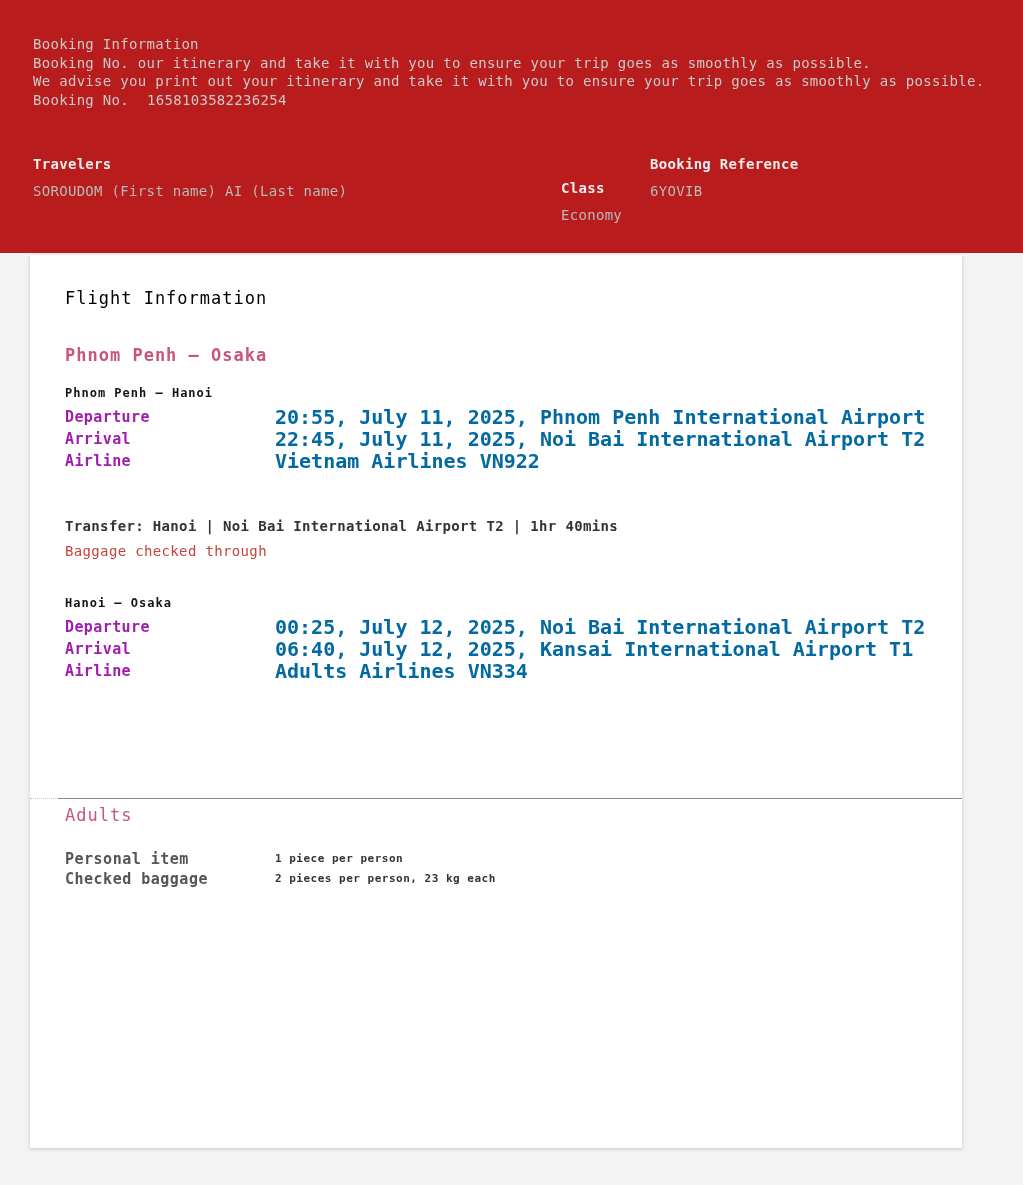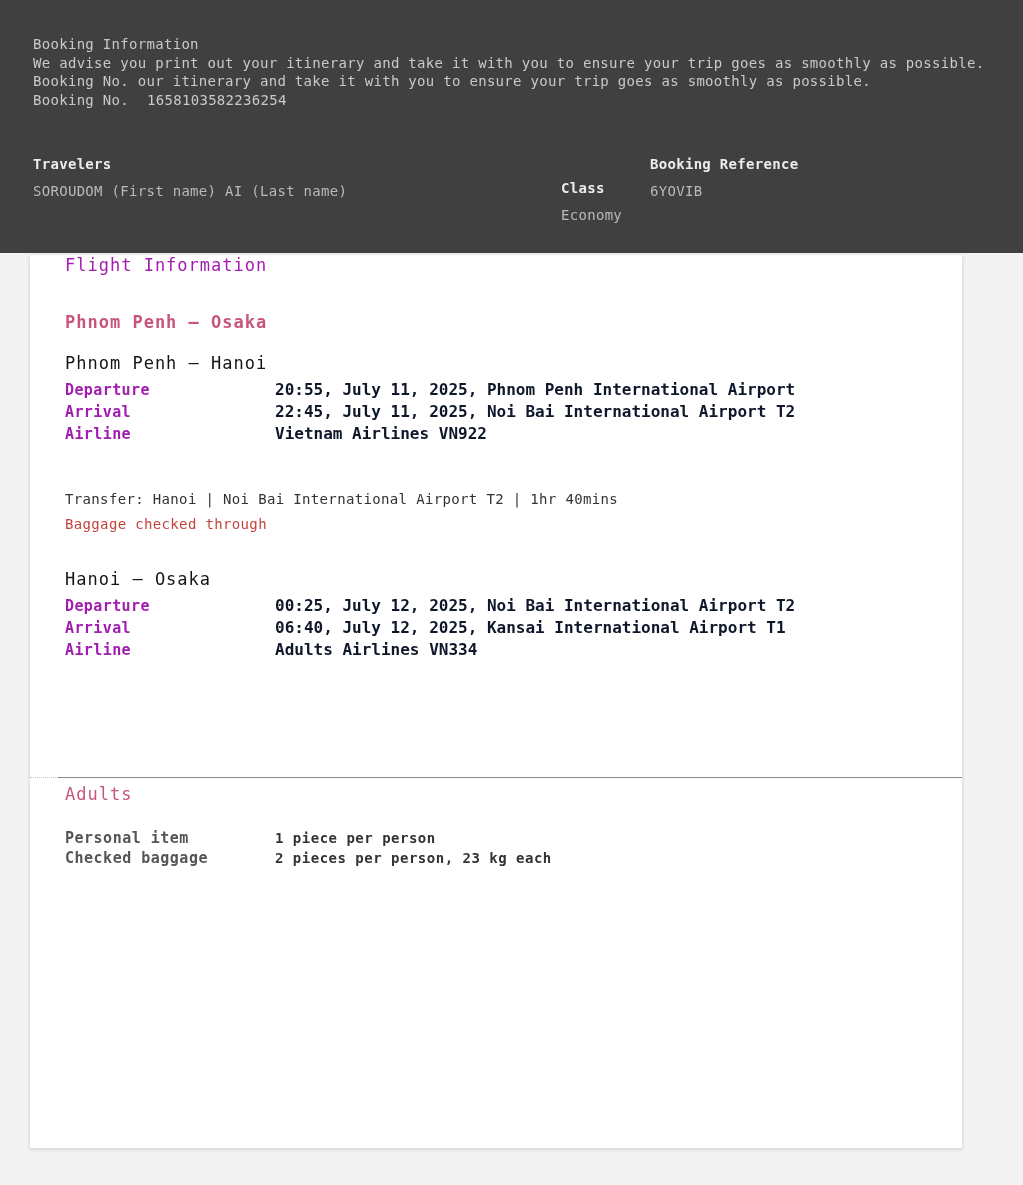--- a/index.html
+++ b/index.html
@@ -5,21 +5,21 @@
   * { margin: 0; padding: 0; box-sizing: border-box; }
   html, body {
     width: 1023px;
     background: #f3f3f3;
     font-family: "DejaVu Sans Mono", "Liberation Mono", monospace;
   }
   body { height: 1185px; overflow: hidden; }
 
   
   .top-header {
-    background: #404040;
+    background: #b91c1c;
     height: 253px;
     color: #c9c9c9;
     padding: 35px 33px 0 33px;
   }
   .booking-block { font-size: 14px; letter-spacing: 0.3px; line-height: 18.6px; }
   .booking-line { white-space: nowrap; }
   .booking-no-value { margin-left: 18px; }
 
   .travelers-row {
     margin-top: 47px;
@@ -43,66 +43,67 @@
   .card {
     margin: 2px 0 0 30px;
     width: 932px;
     height: 893px;
     background: #ffffff;
     box-shadow: 0 1px 4px rgba(0,0,0,0.18);
     padding: 0 35px;
     overflow: hidden;
   }
   .section-title {
+    padding-top: 33px;
     font-size: 17px;
     letter-spacing: 1px;
-    color: #a21caf;
+    color: #000000;
     font-weight: normal;
     white-space: nowrap;
   }
   .route-title {
     margin-top: 37px;
     font-size: 17px;
     letter-spacing: 1px;
     color: #c7567b;
     white-space: nowrap;
   }
   .segment-title {
     margin-top: 21px;
-    font-size: 17px;
-    letter-spacing: 1px;
-    font-weight: normal;
+    font-size: 12px;
+    letter-spacing: 1px;
+    font-weight: bold;
     color: #141414;
     white-space: nowrap;
   }
   .seg2-title { margin-top: 37px; }
 
   .detail-rows { margin-top: 6px; }
   .detail-row { display: flex; line-height: 22px; }
   .detail-label {
     width: 210px;
     flex: 0 0 210px;
     font-size: 15px;
     letter-spacing: 0.4px;
     font-weight: bold;
     color: #a21caf;
     white-space: nowrap;
   }
   .detail-value {
-    font-size: 16px;
-    font-weight: bold;
-    color: #0f172a;
+    font-size: 20px;
+    font-weight: bold;
+    color: #0369a1;
     white-space: nowrap;
   }
 
   .transfer-line {
     margin-top: 46px;
     font-size: 14px;
     letter-spacing: 0.35px;
-    font-weight: normal;
+    font-weight: bold;
     color: #333333;
     white-space: nowrap;
   }
   .baggage-note {
     margin-top: 9px;
     font-size: 14px;
     letter-spacing: 0.35px;
     color: #c4443c;
     white-space: nowrap;
   }
@@ -130,35 +131,35 @@
   .baggage-label {
     width: 210px;
     flex: 0 0 210px;
     font-size: 15px;
     letter-spacing: 0.5px;
     font-weight: bold;
     color: #555555;
     white-space: nowrap;
   }
   .baggage-value {
-    font-size: 14px;
+    font-size: 11px;
     letter-spacing: 0.5px;
     font-weight: bold;
     color: #333333;
     white-space: nowrap;
   }
 </style>
 </head>
 <body>
 
 <header class="top-header">
   <div class="booking-block">
     <div class="booking-line">Booking Information</div>
+    <div class="booking-line">Booking No. our itinerary and take it with you to ensure your trip goes as smoothly as possible.</div>
     <div class="booking-line">We advise you print out your itinerary and take it with you to ensure your trip goes as smoothly as possible.</div>
-    <div class="booking-line">Booking No. our itinerary and take it with you to ensure your trip goes as smoothly as possible.</div>
     <div class="booking-line">
       <span>Booking No.</span><span class="booking-no-value">1658103582236254</span>
     </div>
   </div>
 
   <div class="travelers-row">
     <div class="col-travelers">
       <div class="col-head">Travelers</div>
       <div class="col-val">SOROUDOM (First name) AI (Last name)</div>
     </div>

